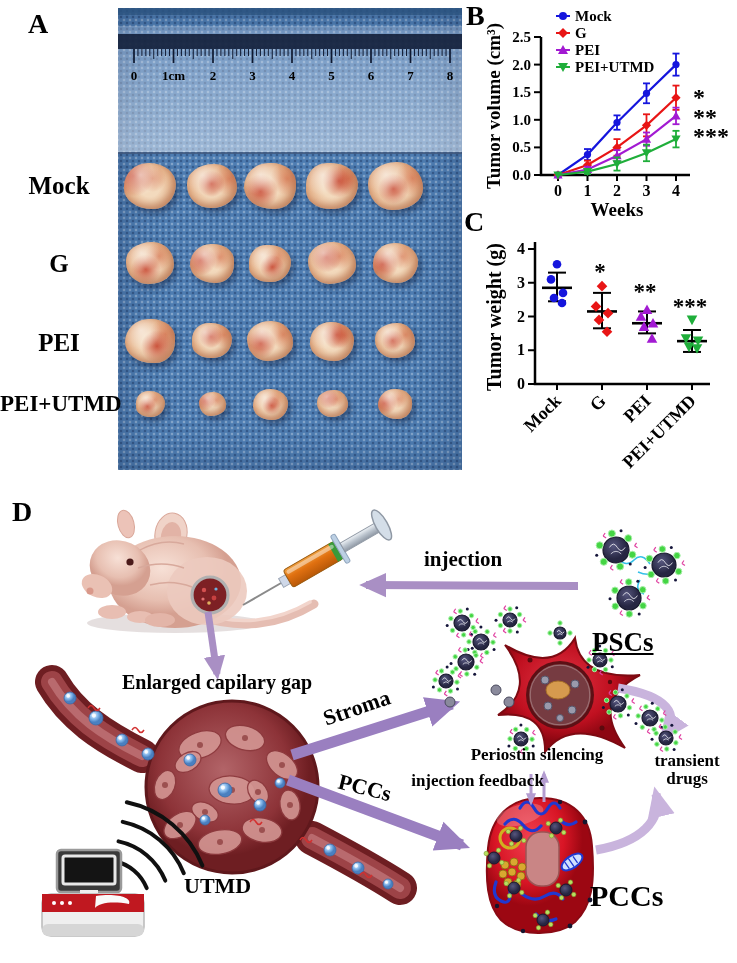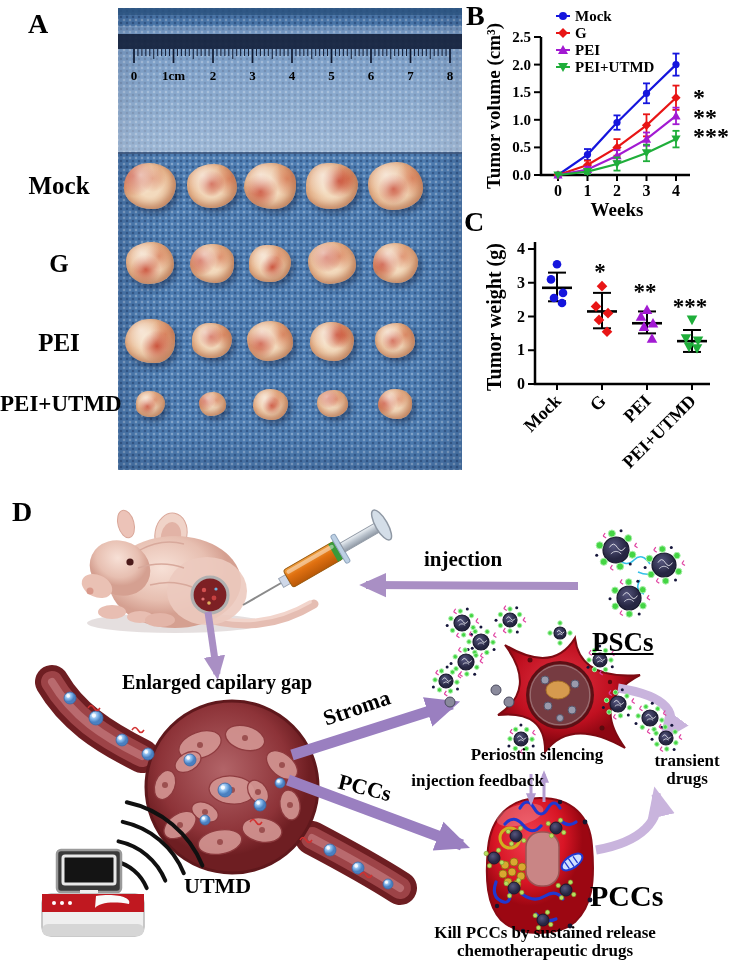--- a/index.html
+++ b/index.html
@@ -823,18 +823,14 @@
     <div class="dlabel" style="left:322px;top:206px;font-size:22px;transform:rotate(-19deg);">Stroma</div>
     <div class="dlabel" style="left:338px;top:286px;font-size:22px;transform:rotate(14deg);">PCCs</div>
     <div class="dlabel" style="left:452px;top:256px;width:170px;text-align:center;font-size:17px;">Periostin silencing</div>
     <div class="dlabel" style="left:405px;top:282px;width:145px;text-align:center;font-size:17px;">injection feedback</div>
     <div class="dlabel" style="left:642px;top:262px;width:90px;text-align:center;font-size:17px;">
       <div>transient</div>
       <div>drugs</div>
     </div>
     <div class="dlabel" style="left:590px;top:390px;font-size:30px;">PCCs</div>
     <div class="dlabel" style="left:168px;top:384px;font-size:22px;margin-left:16px;">UTMD</div>
-    <div class="dlabel" style="left:380px;top:434px;width:330px;text-align:center;font-size:17px;">
-      <div>Kill PCCs by sustained release</div>
-      <div>chemotherapeutic drugs</div>
-    </div>
   </div>
 </div>
 
 </body></html>

